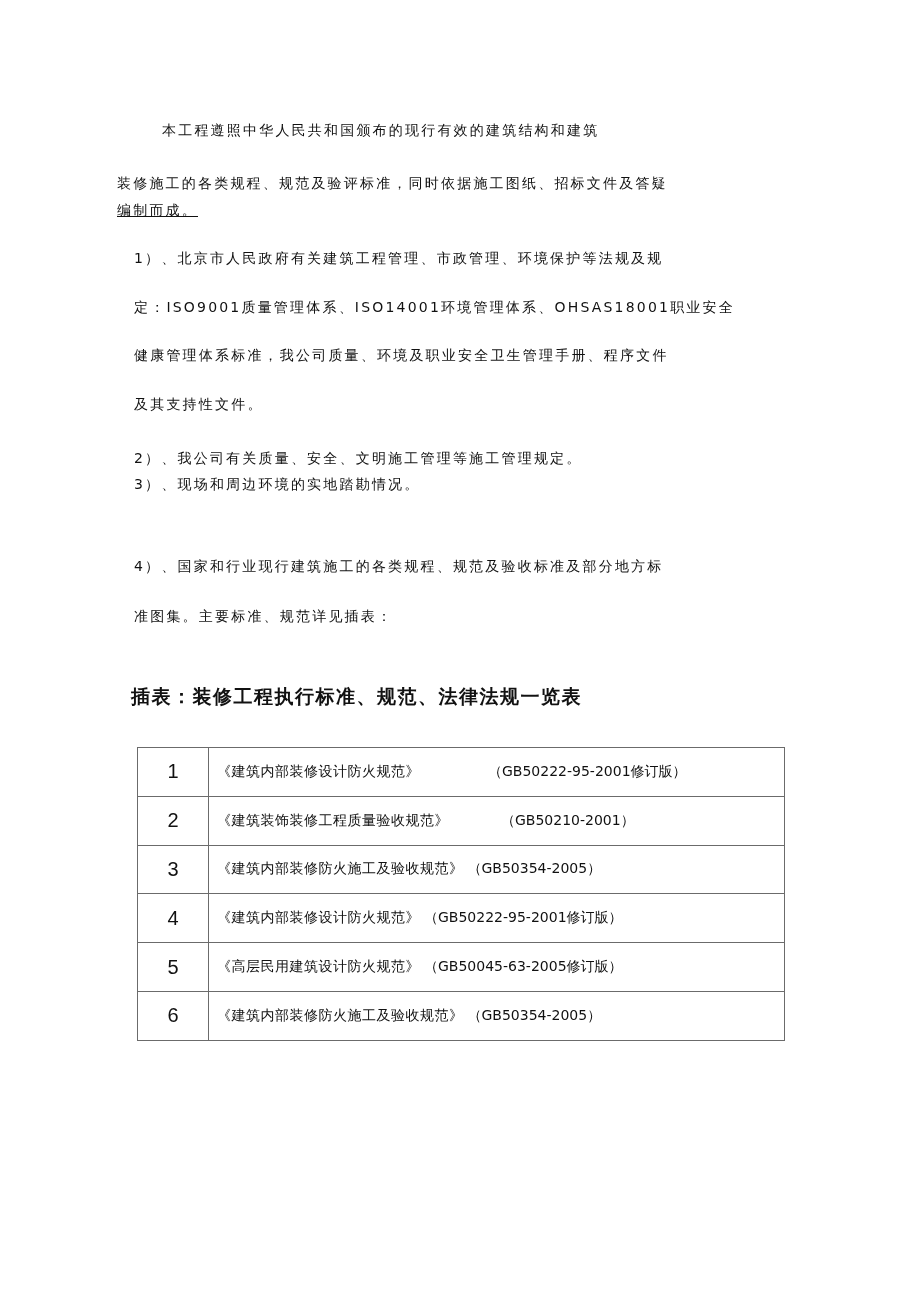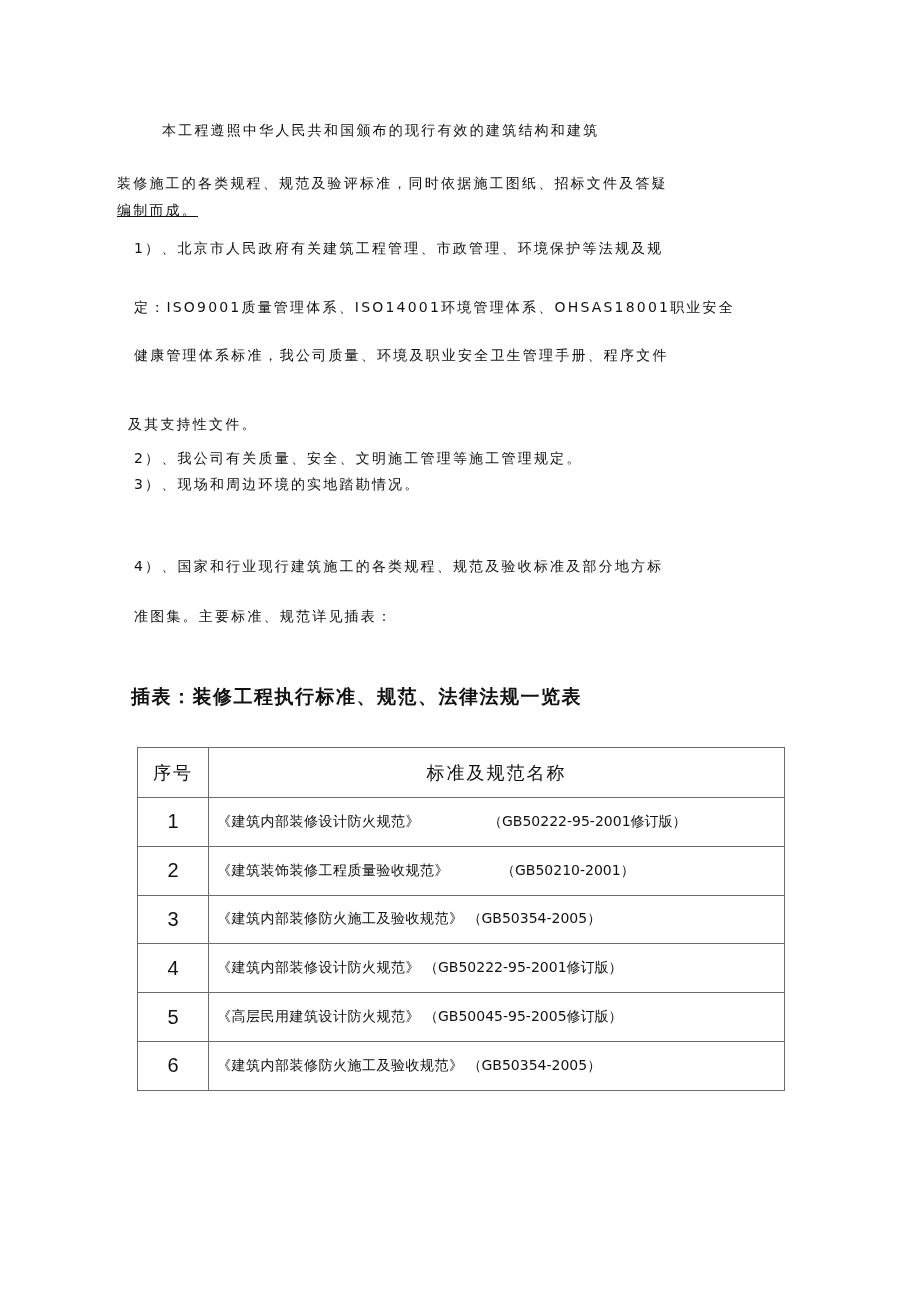--- a/index.html
+++ b/index.html
@@ -9,24 +9,24 @@
       color: #111;
     }
     .line {
       position: absolute; left: 0; white-space: nowrap;
       font-size: 14px; letter-spacing: 2.2px; line-height: 24px;
     }
     .sans { font-family: "DejaVu Sans", "Liberation Sans", sans-serif; }
     #p0l1 { left: 162px; top: 118px; }
     #p0l2 { left: 117px; top: 171px; }
     #p0l3 { left: 117px; top: 198px; text-decoration: underline; }
-    #i1l1 { left: 134px; top: 236px; }
+    #i1l1 { left: 134px; top: 246px; }
     #i1l2 { left: 134px; top: 295px; }
     #i1l3 { left: 134px; top: 343px; }
-    #i1l4 { left: 128px; top: 392px; margin-top: 20px; }
+    #i1l4 { left: 134px; top: 392px; }
     #i2l1 { left: 134px; top: 446px; }
     #i3l1 { left: 134px; top: 472px; }
     #i4l1 { left: 134px; top: 554px; }
     #i4l2 { left: 134px; top: 604px; }
 
     .caption {
       position: absolute; left: 131px; top: 684px;
       font-size: 19px; font-weight: bold; letter-spacing: 1.5px;
       font-family: "DejaVu Serif", "Liberation Serif", serif;
       white-space: nowrap;
@@ -82,43 +82,39 @@
   <div class="line sans" id="i4l2">准图集。主要标准、规范详见插表：</div>
 
   <div class="caption">插表：装修工程执行标准、规范、法律法规一览表</div>
 
   <table class="std">
     <colgroup>
         <col class="c1">
         <col class="c2">
       </colgroup>
     <tbody>
-        <tr class="hdr">
-      <th class="h-no">序号</th>
-      <th class="h-name">标准及规范名称</th>
-    </tr>
     <tr class="row">
       <td class="cell-no">1</td>
       <td class="cell-name"><span class="title">《建筑内部装修设计防火规范》</span><span class="code gap-wide">（GB50222-95-2001修订版）</span></td>
     </tr>
     <tr class="row">
       <td class="cell-no">2</td>
       <td class="cell-name"><span class="title">《建筑装饰装修工程质量验收规范》</span><span class="code gap-wide2">（GB50210-2001）</span></td>
     </tr>
     <tr class="row">
       <td class="cell-no">3</td>
       <td class="cell-name"><span class="title">《建筑内部装修防火施工及验收规范》</span><span class="code gap-none">（GB50354-2005）</span></td>
     </tr>
     <tr class="row">
       <td class="cell-no">4</td>
       <td class="cell-name"><span class="title">《建筑内部装修设计防火规范》</span><span class="code gap-none">（GB50222-95-2001修订版）</span></td>
     </tr>
     <tr class="row">
       <td class="cell-no">5</td>
-      <td class="cell-name"><span class="title">《高层民用建筑设计防火规范》</span><span class="code gap-none">（GB50045-95-2005修订版）</span></td>
+      <td class="cell-name"><span class="title">《高层民用建筑设计防火规范》</span><span class="code gap-none">（GB50045-63-2005修订版）</span></td>
     </tr>
     <tr class="row">
       <td class="cell-no">6</td>
       <td class="cell-name"><span class="title">《建筑内部装修防火施工及验收规范》</span><span class="code gap-none">（GB50354-2005）</span></td>
     </tr>
   </tbody>
     </table>
 </div>
 
 </body></html>

